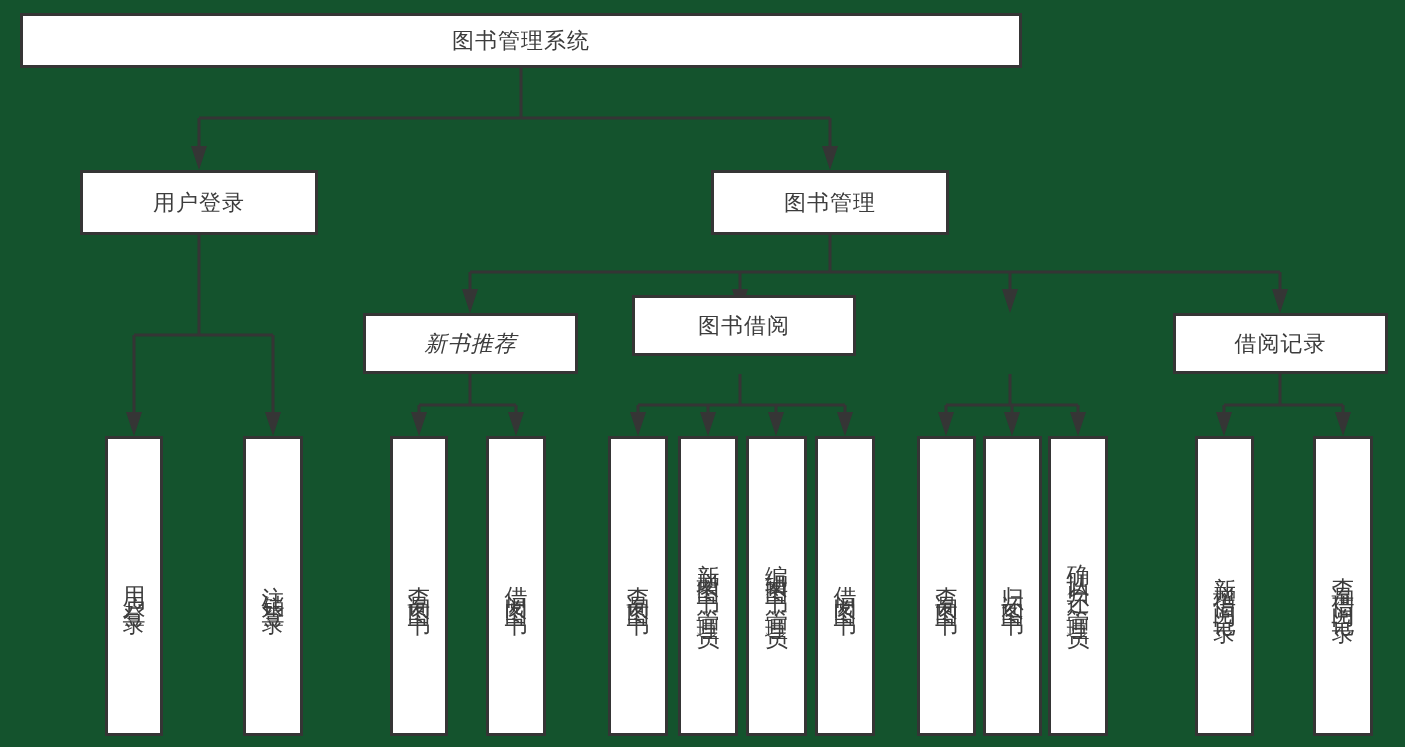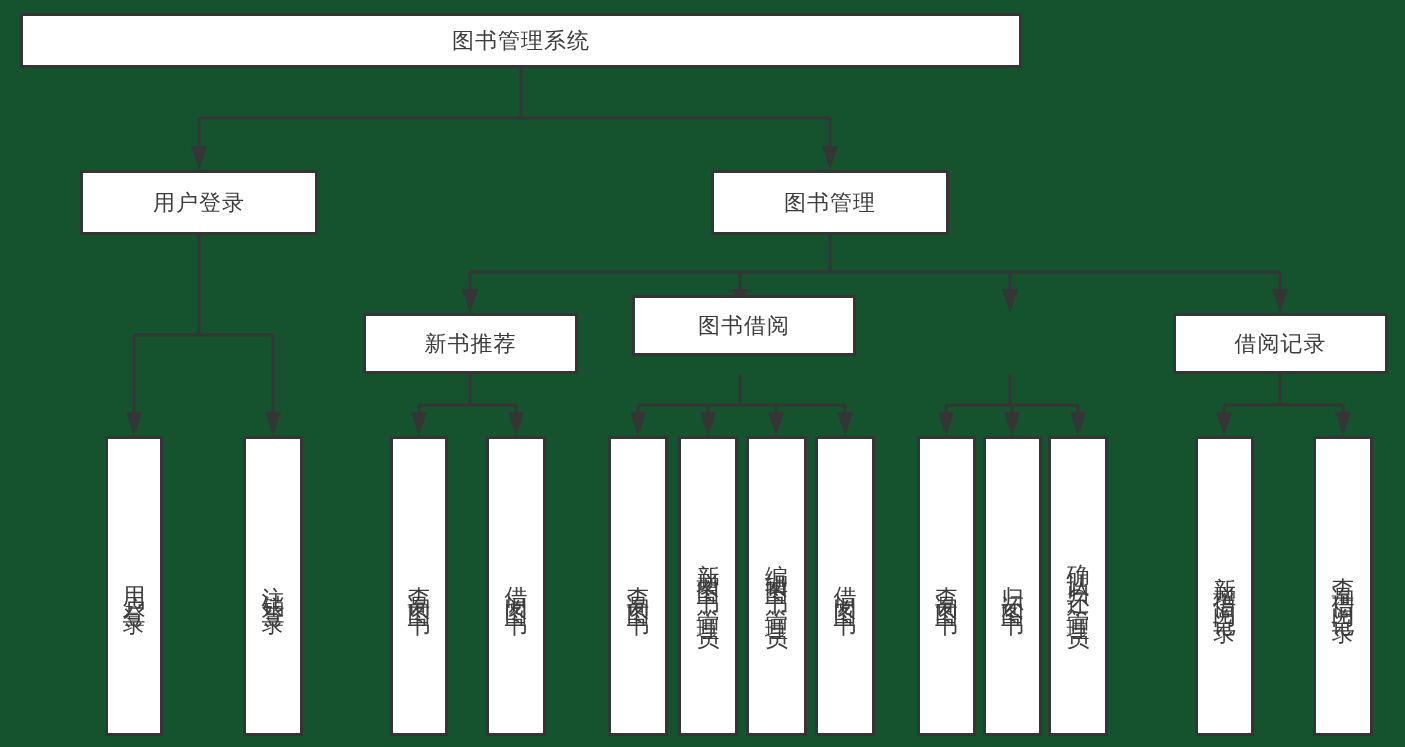--- a/index.html
+++ b/index.html
@@ -100,21 +100,21 @@
       <polygon fill="#353535" stroke="none" points="1224,436 1216,412 1232,412"></polygon>
       <polygon fill="#353535" stroke="none" points="1343,436 1335,412 1351,412"></polygon>
     </g>
   </svg>
 
   <div class="node h" style="left:20px; top:13px; width:1002px; height:55px;">图书管理系统</div>
 
   <div class="node h" style="left:80px; top:170px; width:238px; height:65px;">用户登录</div>
   <div class="node h" style="left:711px; top:170px; width:238px; height:65px;text-align:right;">图书管理</div>
 
-  <div class="node h" style="left:363px; top:313px; width:215px; height:61px;">新书推荐</div>
+  <div class="node h" style="left:363px; top:313px; width:215px; height:61px;font-style:italic;">新书推荐</div>
   <div class="node h" style="left:632px; top:295px; width:224px; height:61px;">图书借阅</div>
   <div class="node h" style="left:1173px; top:313px; width:215px; height:61px;">借阅记录</div>
 
   <div class="node leaf" style="left:105px; top:436px; width:58px; height:300px;">
     <span class="vtext">用户登录</span>
   </div>
   <div class="node leaf" style="left:243px; top:436px; width:60px; height:300px;">
     <span class="vtext">注销登录</span>
   </div>
 

